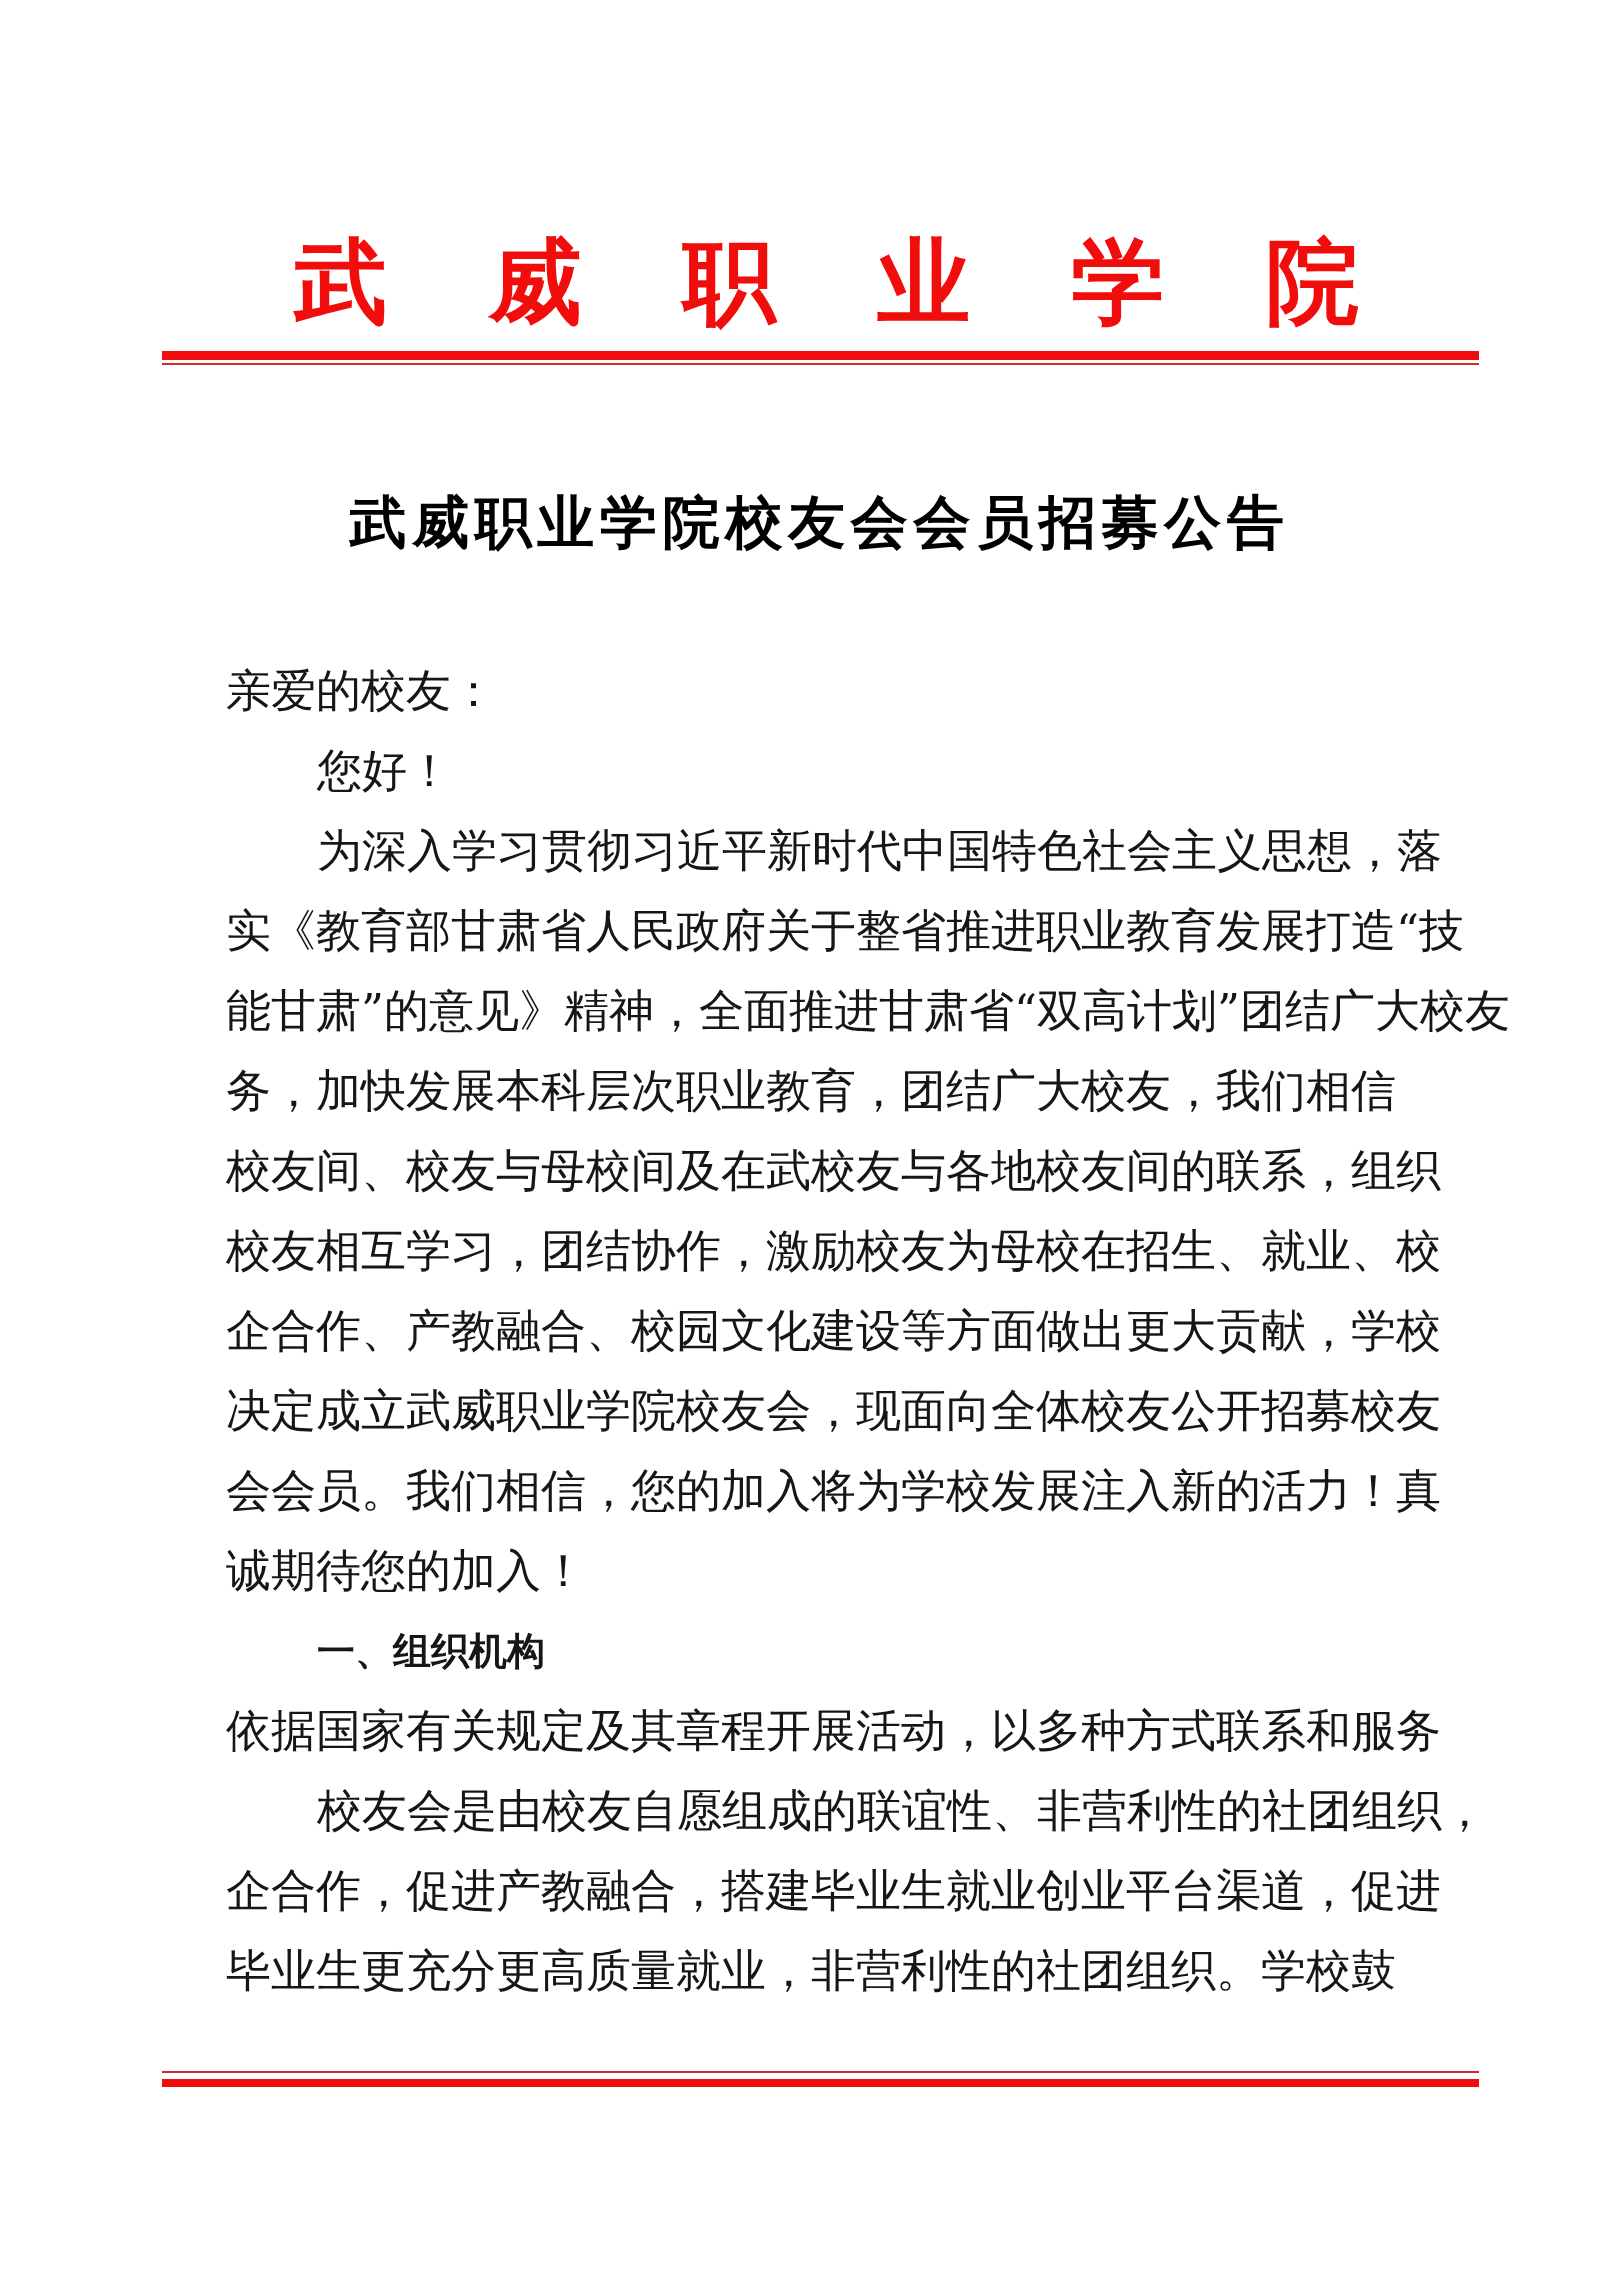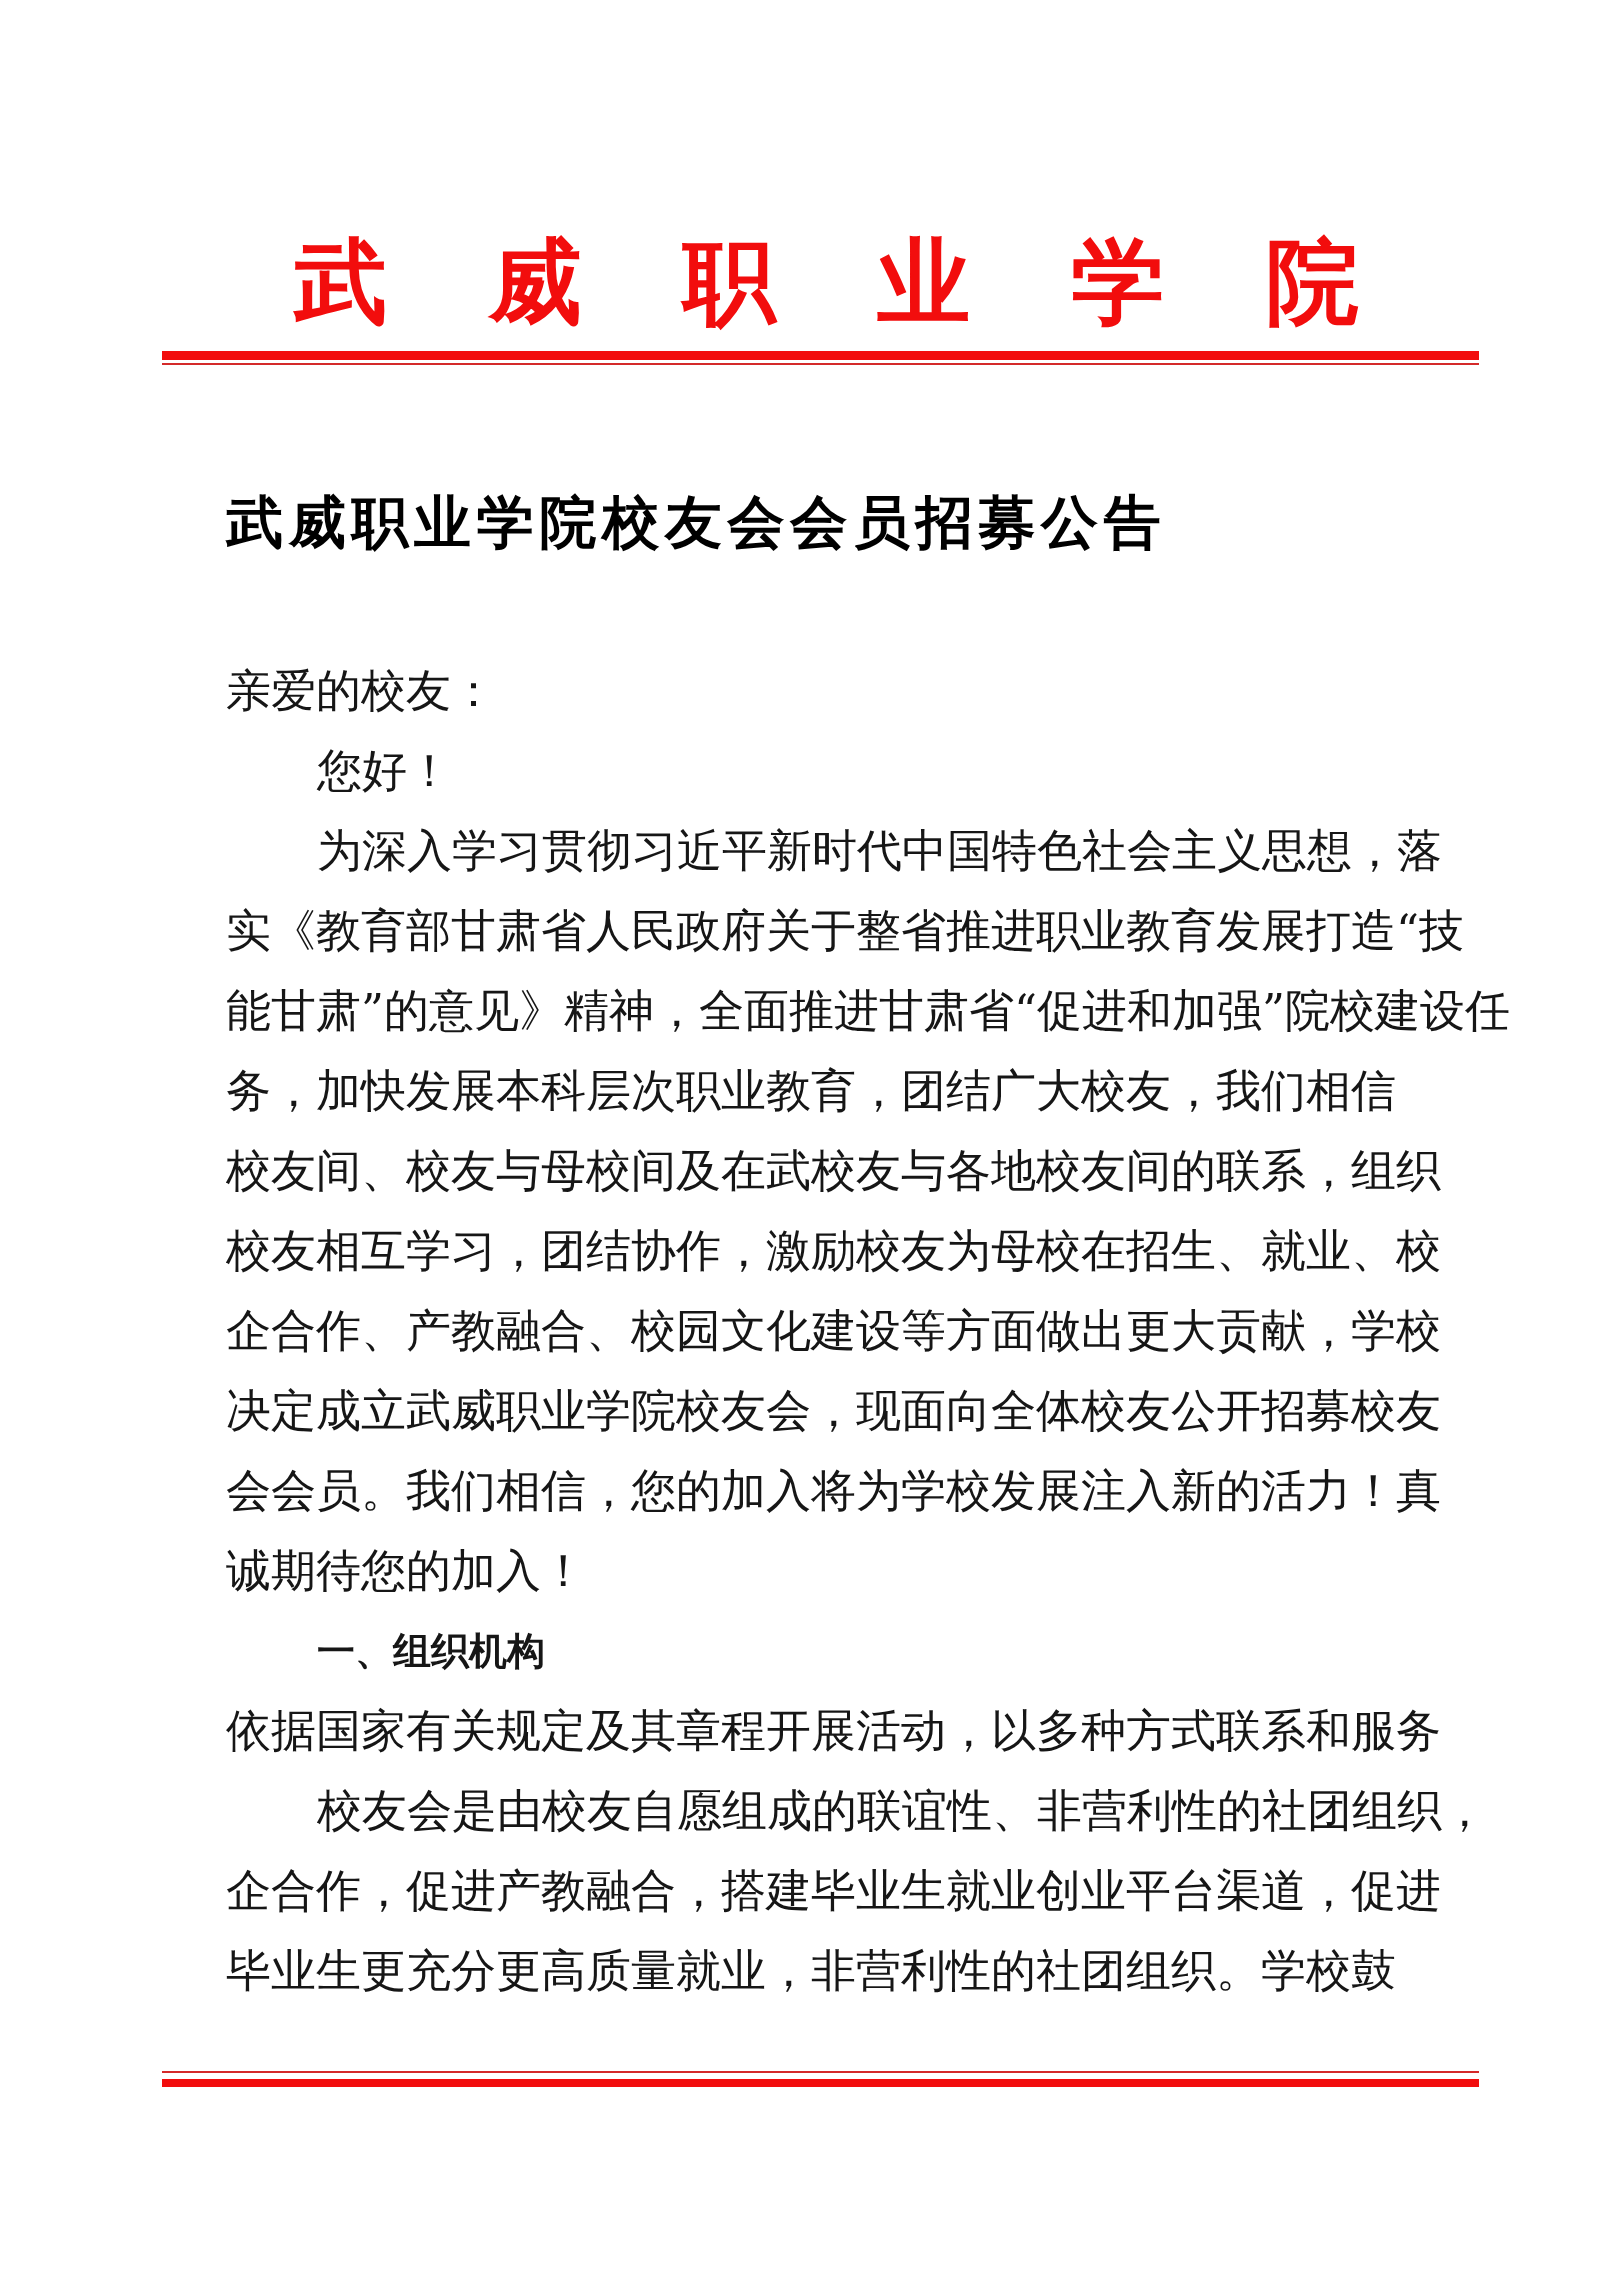--- a/index.html
+++ b/index.html
@@ -35,21 +35,21 @@
   .rule-header-thick{top:351px;height:9px;background:var(--red-bright);}
   .rule-header-thin {top:363px;height:2.4px; background:var(--red-dark);}
   .rule-footer-thin {top:2071px;height:2.4px; background:var(--red-dark);}
   .rule-footer-thick{top:2079px;height:8px;background:var(--red-bright);}
   
   .doc-title{
     position:absolute;
     left:226px; top:488px;
     width:1187px;
     margin:0;
-    text-align:left;
+    text-align:center;
     font-size:57px;
     line-height:68px;
     font-weight:700;
     letter-spacing:5.7px;
     color:#000000;
     white-space:nowrap;
   }
   
   .body-text{
     position:absolute;
@@ -88,21 +88,21 @@
   <div class="rule rule-header-thick"></div>
   <div class="rule rule-header-thin"></div>
 
   <h1 class="doc-title">武威职业学院校友会会员招募公告</h1>
 
   <div class="body-text" id="body-text">
       <div class="line">亲爱的校友：</div>
       <div class="line indent">您好！</div>
       <div class="line indent">为深入学习贯彻习近平新时代中国特色社会主义思想，落</div>
       <div class="line">实《教育部甘肃省人民政府关于整省推进职业教育发展打造“技</div>
-      <div class="line">能甘肃”的意见》精神，全面推进甘肃省“促进和加强”院校建设任</div>
+      <div class="line">能甘肃”的意见》精神，全面推进甘肃省“双高计划”团结广大校友</div>
       <div class="line">务，加快发展本科层次职业教育，团结广大校友，我们相信</div>
       <div class="line">校友间、校友与母校间及在武校友与各地校友间的联系，组织</div>
       <div class="line">校友相互学习，团结协作，激励校友为母校在招生、就业、校</div>
       <div class="line">企合作、产教融合、校园文化建设等方面做出更大贡献，学校</div>
       <div class="line">决定成立武威职业学院校友会，现面向全体校友公开招募校友</div>
       <div class="line">会会员。我们相信，您的加入将为学校发展注入新的活力！真</div>
       <div class="line">诚期待您的加入！</div>
       <div class="line indent heading">一、组织机构</div>
       <div class="line">依据国家有关规定及其章程开展活动，以多种方式联系和服务</div>
       <div class="line indent">校友会是由校友自愿组成的联谊性、非营利性的社团组织，</div>

